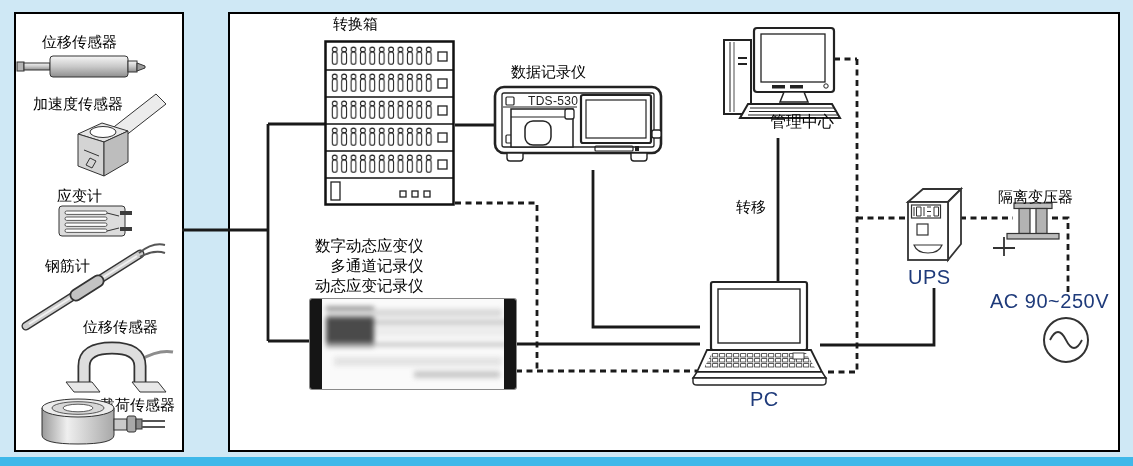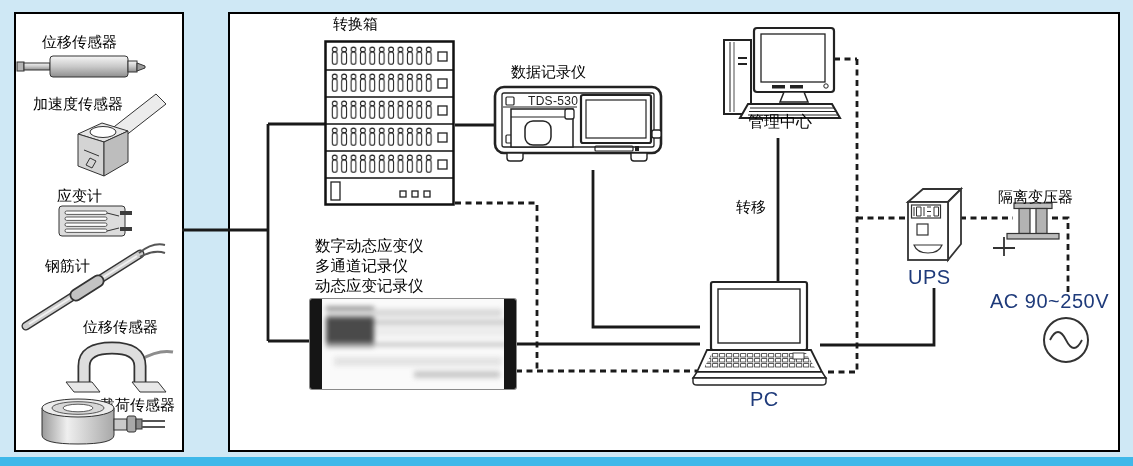--- a/index.html
+++ b/index.html
@@ -4,23 +4,23 @@
 <style>
   html,body{margin:0;padding:0;background:#cfe8f5;}
   #canvas{position:relative;width:1133px;height:466px;background:#cfe8f5;
           font-family:"Liberation Sans","DejaVu Sans",sans-serif;overflow:hidden;}
   .panel{position:absolute;background:#fff;border:2px solid #000;box-sizing:border-box;}
   #left-panel{left:14px;top:12px;width:170px;height:440px;}
   #main-panel{left:228px;top:12px;width:892px;height:440px;}
   #bottom-bar{position:absolute;left:0;top:457px;width:1133px;height:9px;background:#3fb8e9;}
   .lbl{position:absolute;color:#000;font-size:15px;line-height:18px;white-space:nowrap;}
   .lbl.big{font-size:20px;color:#1e3a7a;letter-spacing:.5px;}
-  .lbl.mid{font-size:16px;}
+  .lbl.mid{font-size:16px;margin-left:22px;}
   .lbl.tiny{font-size:12px;letter-spacing:.3px;color:#222;}
-  .multiline{position:absolute;font-size:15.5px;line-height:20px;color:#000;}
+  .multiline{position:absolute;font-size:15.5px;line-height:20px;color:#000;text-align:right;}
   svg.dev{position:absolute;overflow:visible;}
   #wires{position:absolute;left:0;top:0;}
   
   #blurbox{position:absolute;left:310px;top:299px;width:206px;height:90px;
            background:#fafafa;overflow:hidden;filter:blur(.6px);
            box-shadow:0 0 0 1px #8a8a8a;border-radius:2px;}
   #blurbox .inner{position:absolute;inset:0;filter:blur(2.6px);}
   #blurbox .bar{position:absolute;top:0;bottom:0;width:12px;background:#151515;}
   #blurbox .bar.l{left:0;} #blurbox .bar.r{right:0;}
   #blurbox .blob{position:absolute;}

